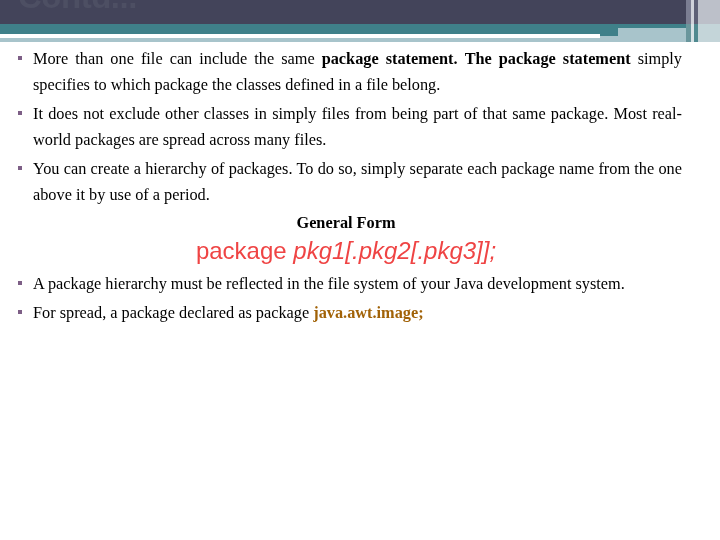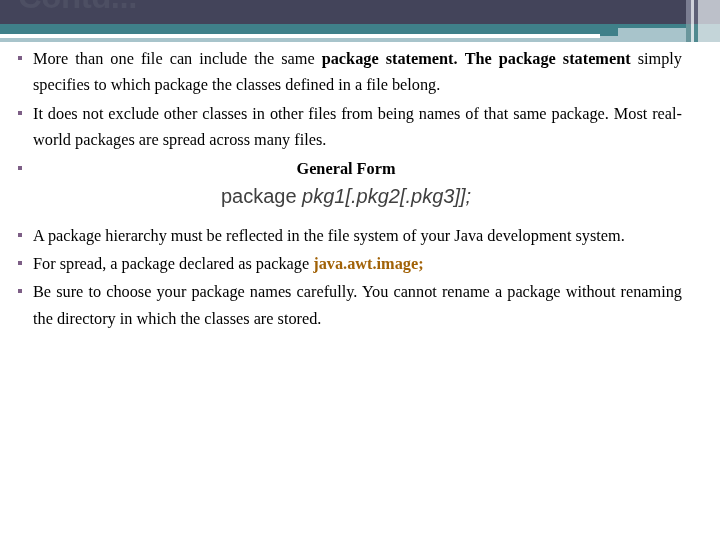--- a/index.html
+++ b/index.html
@@ -128,25 +128,25 @@
     color: #000000;
   }
   #general-form-label {
     font-size: 16.3px;
     line-height: 26px;
     font-weight: bold;
     color: #000000;
     margin-top: 1px;
   }
   #general-form-syntax {
-    font-size: 20px;
+    font-size: 24px;
     line-height: 29px;
     font-family: "Liberation Sans", "DejaVu Sans", sans-serif;
-    color: #404040;
-    margin-bottom: 12px;
+    color: #ef4444;
+    margin-bottom: 6px;
   }
   #general-form-syntax .kw {
     font-style: normal;
   }
   #general-form-syntax .arg {
     font-style: italic;
   }
 </style>
 </head>
 <body>
@@ -167,28 +167,27 @@
   <div class="stripe-low stripe-low-c"></div>
   <div class="stripe-low stripe-low-d"></div>
 
   <div id="slide-title">Contd...</div>
 </div>
 
 <div id="slide-body">
 
   <ul class="bullets" id="bullets-top">
       <li class="bullet-item"><span class="bullet-dot"></span><span>More than one file can include the same </span><span class="b">package statement.</span><span> </span><span class="b">The package statement</span><span> simply specifies to which package the classes defined in a file belong.</span></li>
-      <li class="bullet-item"><span class="bullet-dot"></span><span>It does not exclude other classes in other files from being names of that same package. Most real-world packages are spread across many files.</span></li>
-      <li class="bullet-item"><span class="bullet-dot"></span></li>
+      <li class="bullet-item"><span class="bullet-dot"></span><span>It does not exclude other classes in simply files from being part of that same package. Most real-world packages are spread across many files.</span></li>
+      <li class="bullet-item"><span class="bullet-dot"></span><span>You can create a hierarchy of packages. To do so, simply separate each package name from the one above it by use of a period.</span></li>
     </ul>
 
   <div class="centered-line" id="general-form-label">General Form</div>
 
   <div class="centered-line" id="general-form-syntax">
     <span class="kw">package </span><span class="arg">pkg1[.pkg2[.pkg3]];</span>
   </div>
 
   <ul class="bullets" id="bullets-bottom">
       <li class="bullet-item"><span class="bullet-dot"></span><span>A package hierarchy must be reflected in the file system of your Java development system.</span></li>
       <li class="bullet-item"><span class="bullet-dot"></span><span>For spread, a package declared as package </span><span class="redcode b">java.awt.image;</span></li>
-      <li class="bullet-item"><span class="bullet-dot"></span><span>Be sure to choose your package names carefully. You cannot rename a package without renaming the directory in which the classes are stored.</span></li>
     </ul>
 </div>
 
 </body></html>

